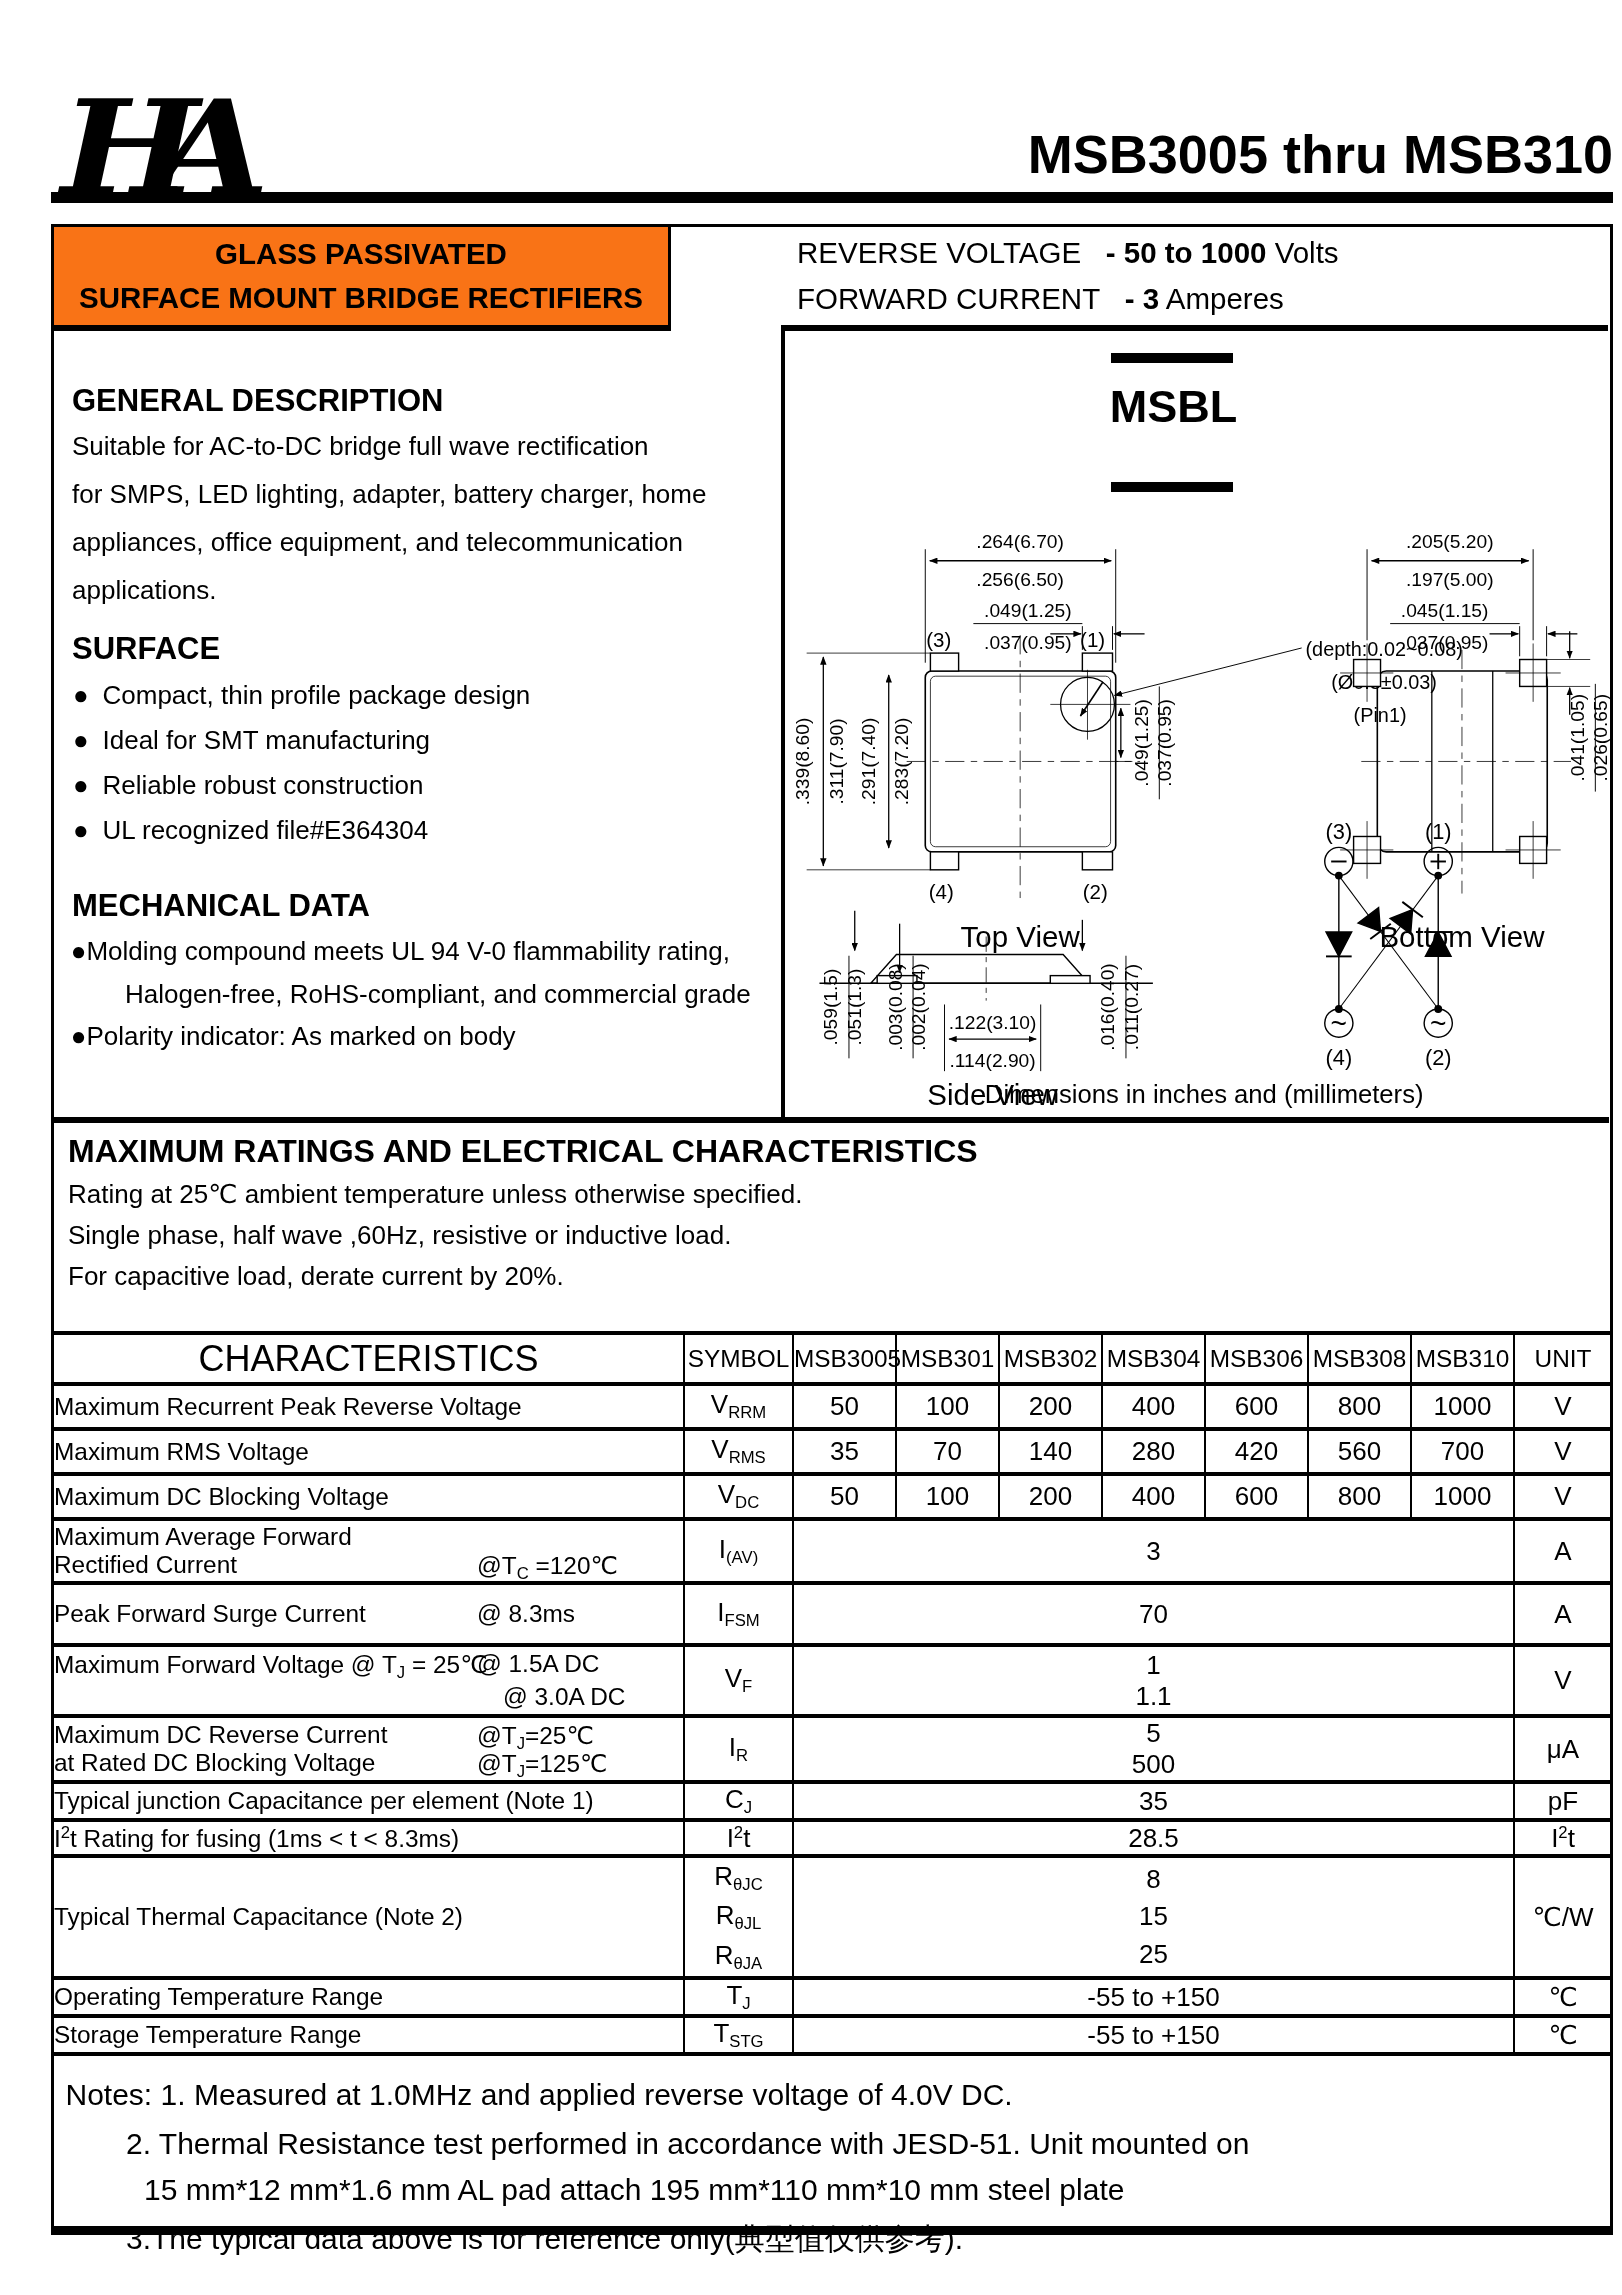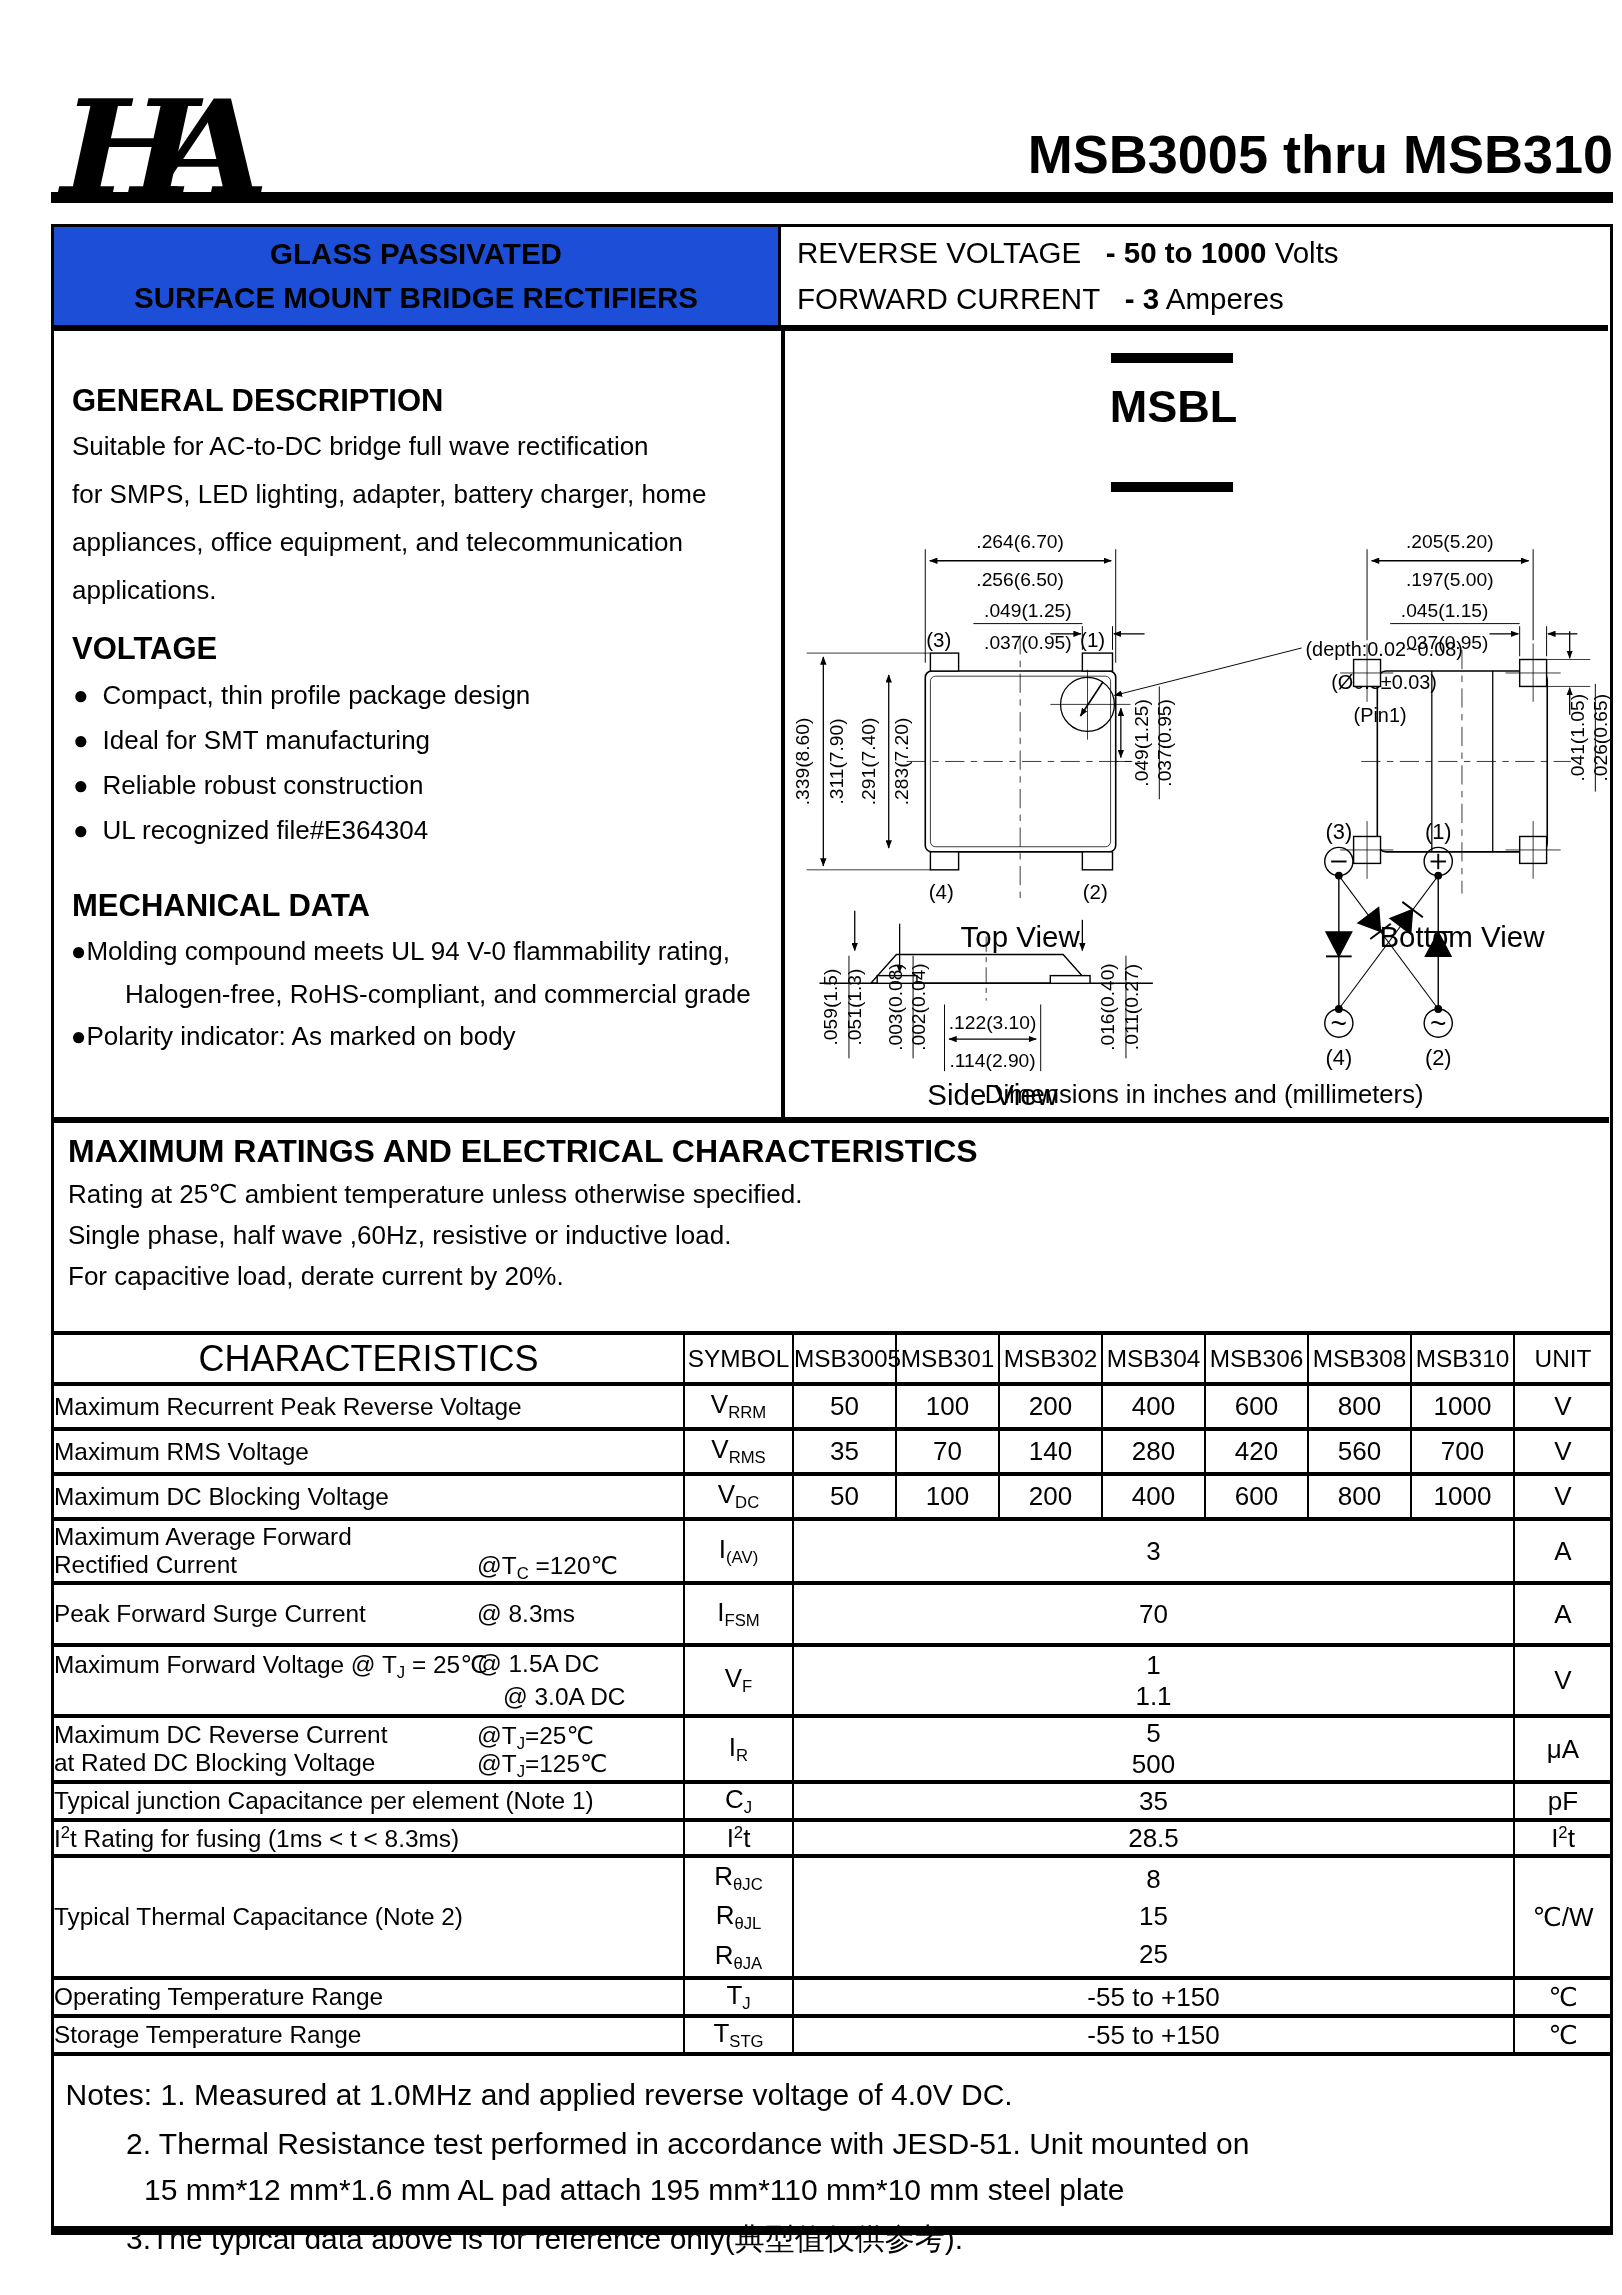--- a/index.html
+++ b/index.html
@@ -10,21 +10,21 @@
   .logo{left:61px;top:83px;font-family:"DejaVu Serif","Liberation Serif",serif;
         font-style:italic;font-weight:bold;font-size:131px;letter-spacing:-0.30em;
         transform:scaleX(1.12);transform-origin:left;line-height:1;}
   .doc-title{right:9px;top:123px;font-size:54px;font-weight:bold;letter-spacing:0px;}
   .top-rule{left:51px;top:192px;width:1562px;height:11px;background:#000;}
   
   .outer{left:51px;top:224px;width:1562px;height:2011px;border:3.8px solid #000;
          border-bottom-width:9px;box-sizing:border-box;}
   .inner{position:relative;width:100%;height:100%;}
   
-  .hdr-left{left:0;top:0;width:727px;height:104px;background:#1d4ed8;
+  .hdr-left{left:0;top:0;width:617px;height:104px;background:#f97316;
             border-right:3.8px solid #000;border-bottom:6.4px solid #000;box-sizing:border-box;
             display:flex;flex-direction:column;justify-content:center;align-items:center;
             font-size:29.5px;font-weight:bold;line-height:1.5;text-align:center;}
   .hdr-right{left:727px;top:0;width:827px;height:104px;border-bottom:6.4px solid #000;
              box-sizing:border-box;display:flex;flex-direction:column;justify-content:center;
              padding-left:16px;font-size:29.5px;line-height:1.55;}
   .spec-val{font-weight:bold;}
   
   .vdivider{left:727px;top:104px;width:3.8px;height:786px;background:#000;}
   .hdivider{left:0;top:890px;width:1555px;height:5.8px;background:#000;}
@@ -87,21 +87,21 @@
 
       <div class="abs vdivider"></div>
       <div class="abs hdivider"></div>
 
       <div class="abs sec-h" style="left:18px;top:156px;">GENERAL DESCRIPTION</div>
       <div class="abs ltext" style="left:18px;top:252px;">for SMPS, LED lighting, adapter, battery charger, home</div>
       <div class="abs ltext" style="left:18px;top:204px;">Suitable for AC-to-DC bridge full wave rectification</div>
       <div class="abs ltext" style="left:18px;top:300px;">appliances, office equipment, and telecommunication</div>
       <div class="abs ltext" style="left:18px;top:348px;">applications.</div>
 
-      <div class="abs sec-h" style="left:18px;top:404px;">VOLTAGE</div>
+      <div class="abs sec-h" style="left:18px;top:404px;">SURFACE</div>
       <div class="abs ltext" style="left:19px;top:453px;"><span class="bullet">●</span><span>Compact, thin profile package design</span></div>
       <div class="abs ltext" style="left:19px;top:498px;"><span class="bullet">●</span><span>Ideal for SMT manufacturing</span></div>
       <div class="abs ltext" style="left:19px;top:543px;"><span class="bullet">●</span><span>Reliable robust construction</span></div>
       <div class="abs ltext" style="left:19px;top:588px;"><span class="bullet">●</span><span>UL recognized file#E364304</span></div>
 
       <div class="abs sec-h" style="left:18px;top:661px;">MECHANICAL DATA</div>
       <div class="abs ltext" style="left:16.7px;top:709px;"><span>●</span><span>Molding compound meets UL 94 V-0 flammability rating,</span></div>
       <div class="abs ltext" style="left:71px;top:752px;">Halogen-free, RoHS-compliant, and commercial grade</div>
       <div class="abs ltext" style="left:16.7px;top:794px;"><span>●</span><span>Polarity indicator: As marked on body</span></div>
 

